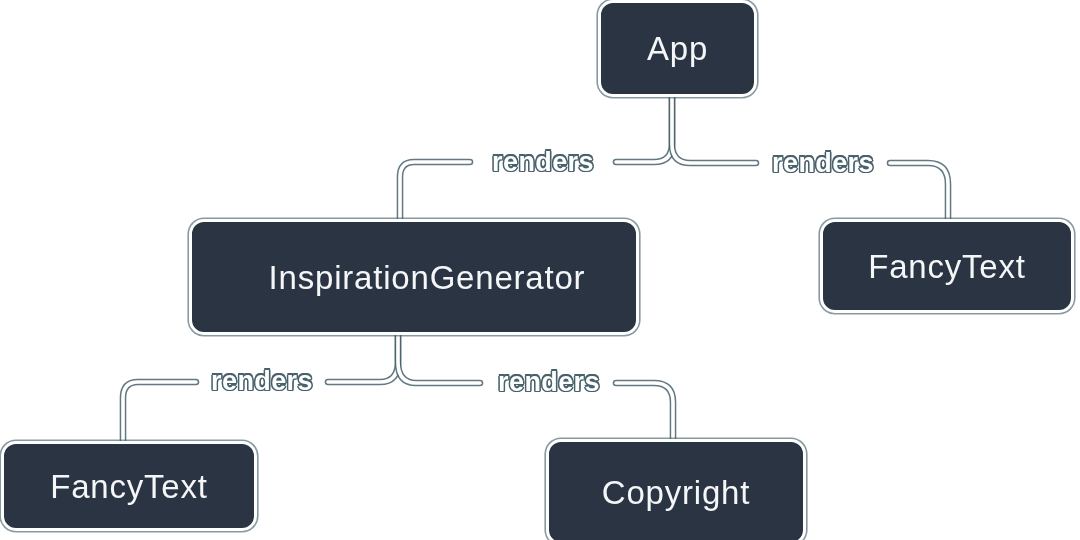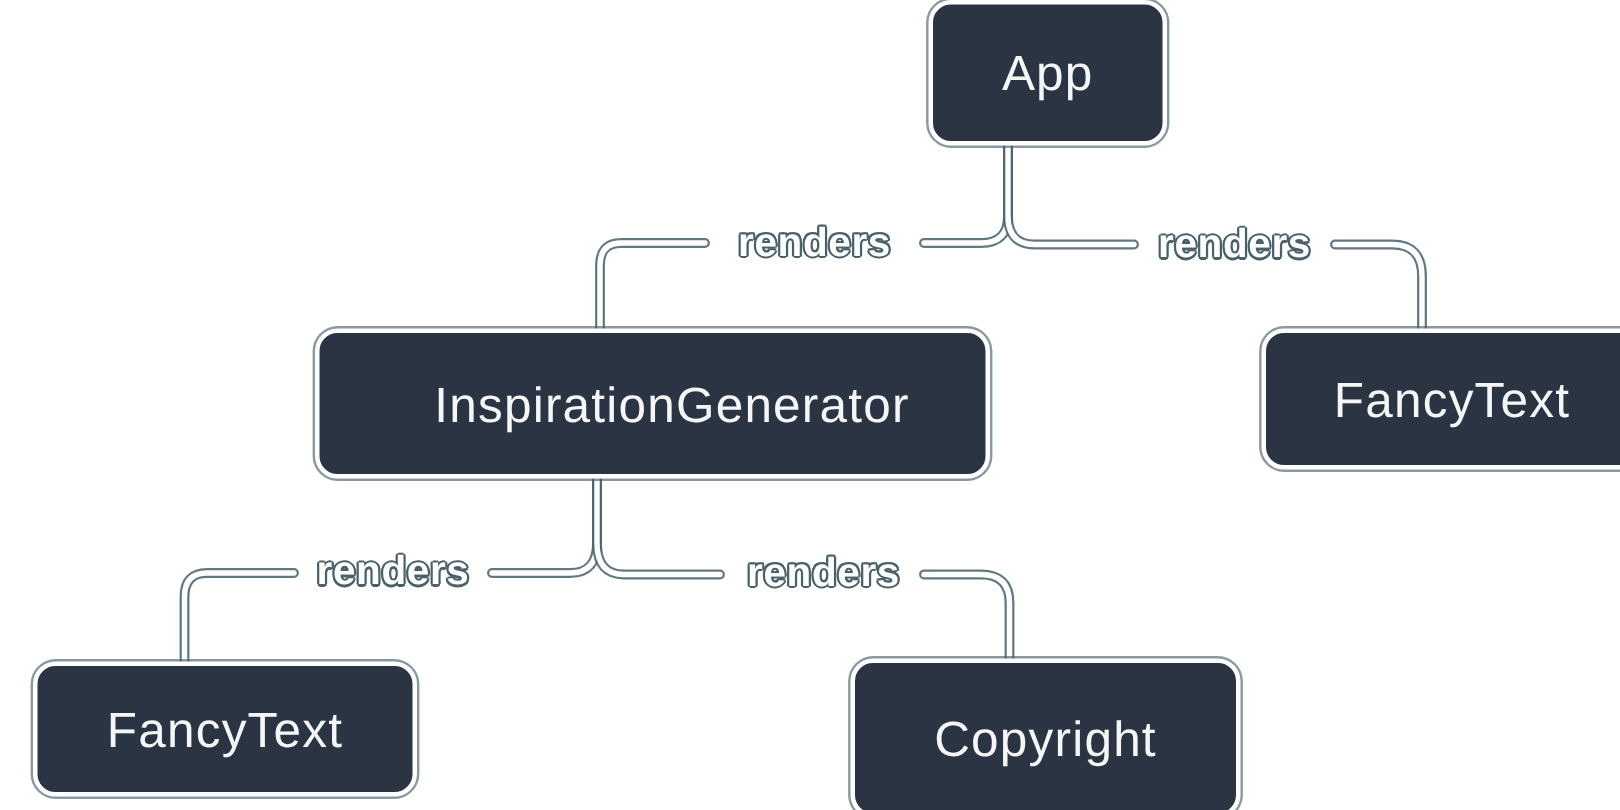--- a/index.html
+++ b/index.html
@@ -20,21 +20,21 @@
   .wires{position:absolute;left:0;top:0;width:1080px;height:540px;display:block;}
   .wires path{fill:none;stroke-linecap:round;stroke-linejoin:round;}
   .wires path.fringe{stroke:var(--connector-fringe);stroke-width:6.6px;opacity:.85;}
   .wires path.wire{stroke:var(--connector);stroke-width:3.6px;}
   .node{
     position:absolute;box-sizing:border-box;
     background:var(--node-fill);
     border:3.5px solid var(--node-border);
     border-radius:15px;
     box-shadow:0 0 0 1.6px rgba(72,98,108,.65);
-    display:flex;align-items:center;justify-content:center;margin-left:21px;
+    display:flex;align-items:center;justify-content:center;
   }
   .node .node-label{
     color:var(--node-text);
     font-size:33px;font-weight:500;letter-spacing:.8px;
     white-space:nowrap;line-height:1;
   }
   .edge-label{
     position:absolute;transform:translate(-50%,-50%);
     color:var(--label-text);
     font-size:27px;font-weight:700;letter-spacing:.4px;
@@ -80,21 +80,21 @@
       <path class="fringe" d="M616 383 H654 Q673 383 673 402 V441"></path>
       <path class="wire" d="M398 317 V362 Q398 383 416 383 H480"></path>
       <path class="wire" d="M616 383 H654 Q673 383 673 402 V441"></path>
     </g>
   </svg>
 
   <div class="node" style="left:598px;top:0px;width:159px;height:97px;">
     <span class="node-label">App</span>
   </div>
 
-  <div class="node" style="left:189px;top:219px;width:450px;height:100px;padding-left:26px;">
+  <div class="node" style="left:189px;top:219px;width:450px;height:116px;padding-left:26px;">
     <span class="node-label">InspirationGenerator</span>
   </div>
 
   <div class="node" style="left:820px;top:219px;width:254px;height:94px;">
     <span class="node-label">FancyText</span>
   </div>
 
   <div class="node" style="left:1px;top:441px;width:256px;height:90px;">
     <span class="node-label">FancyText</span>
   </div>

